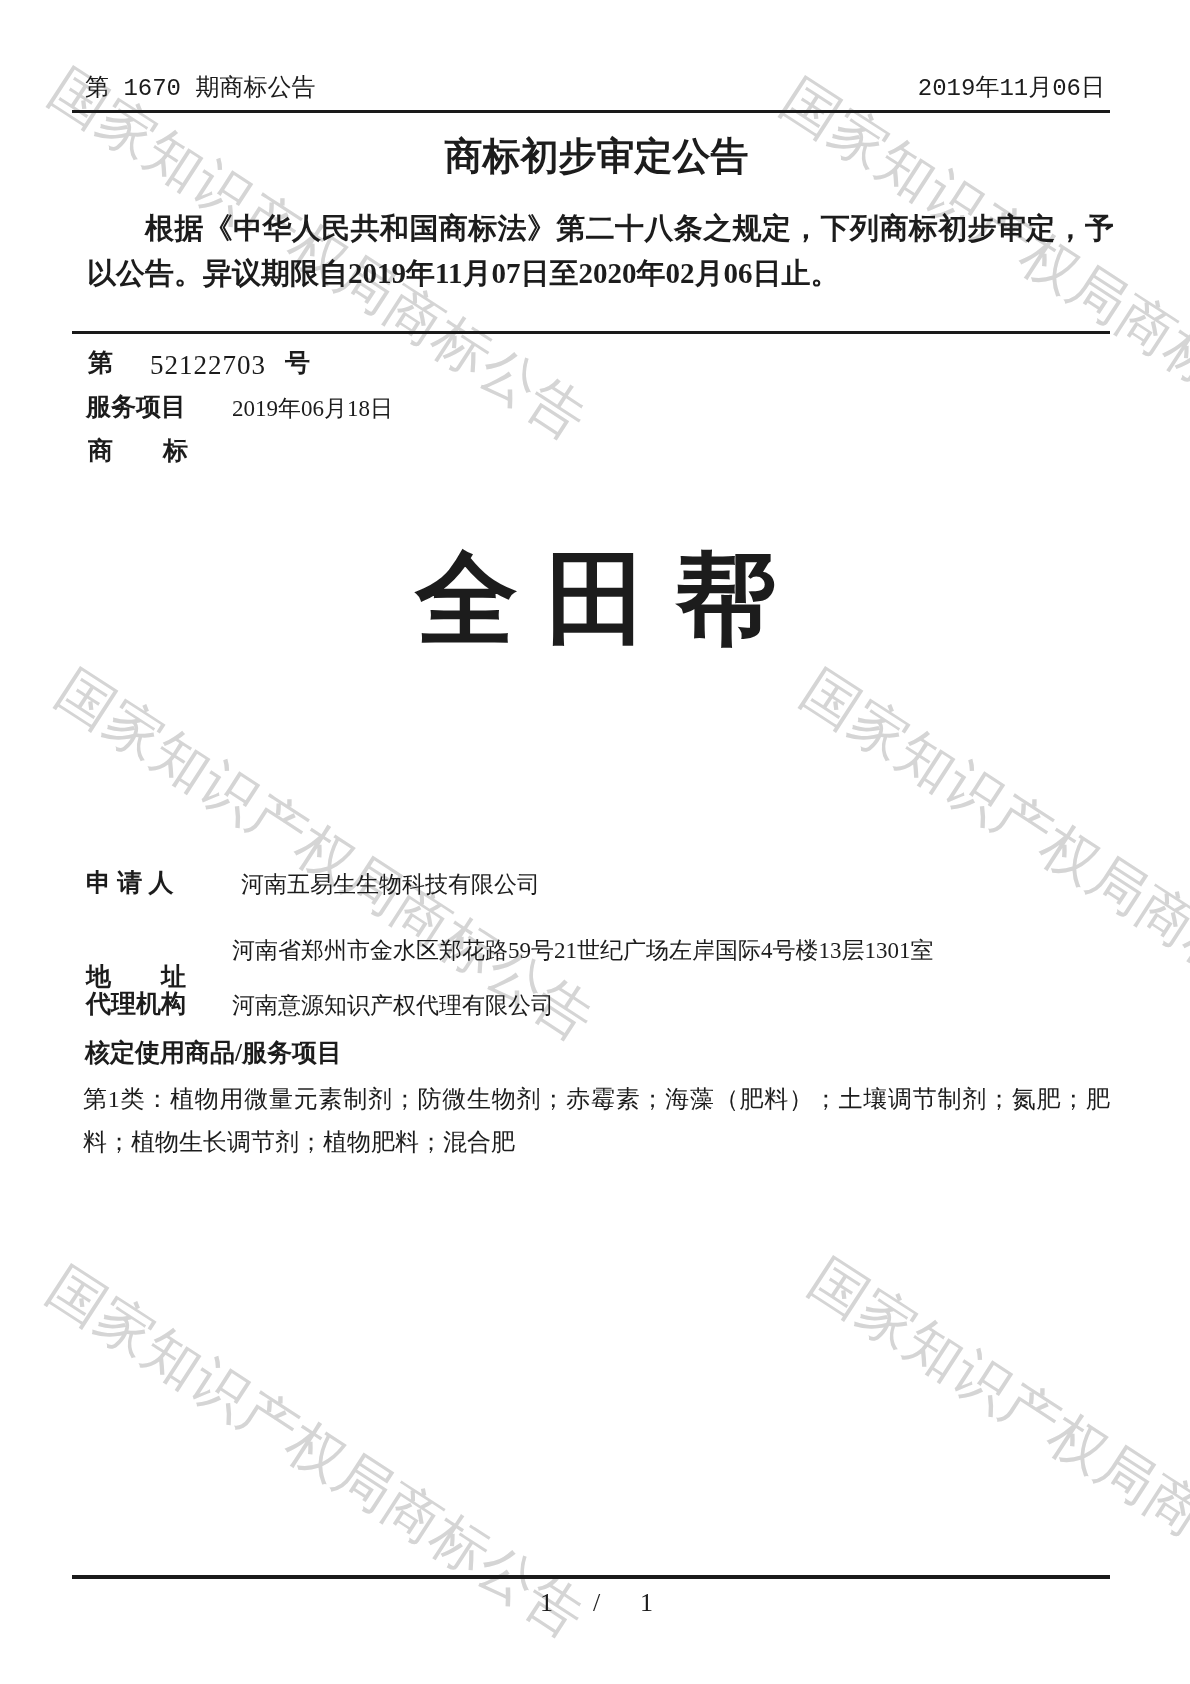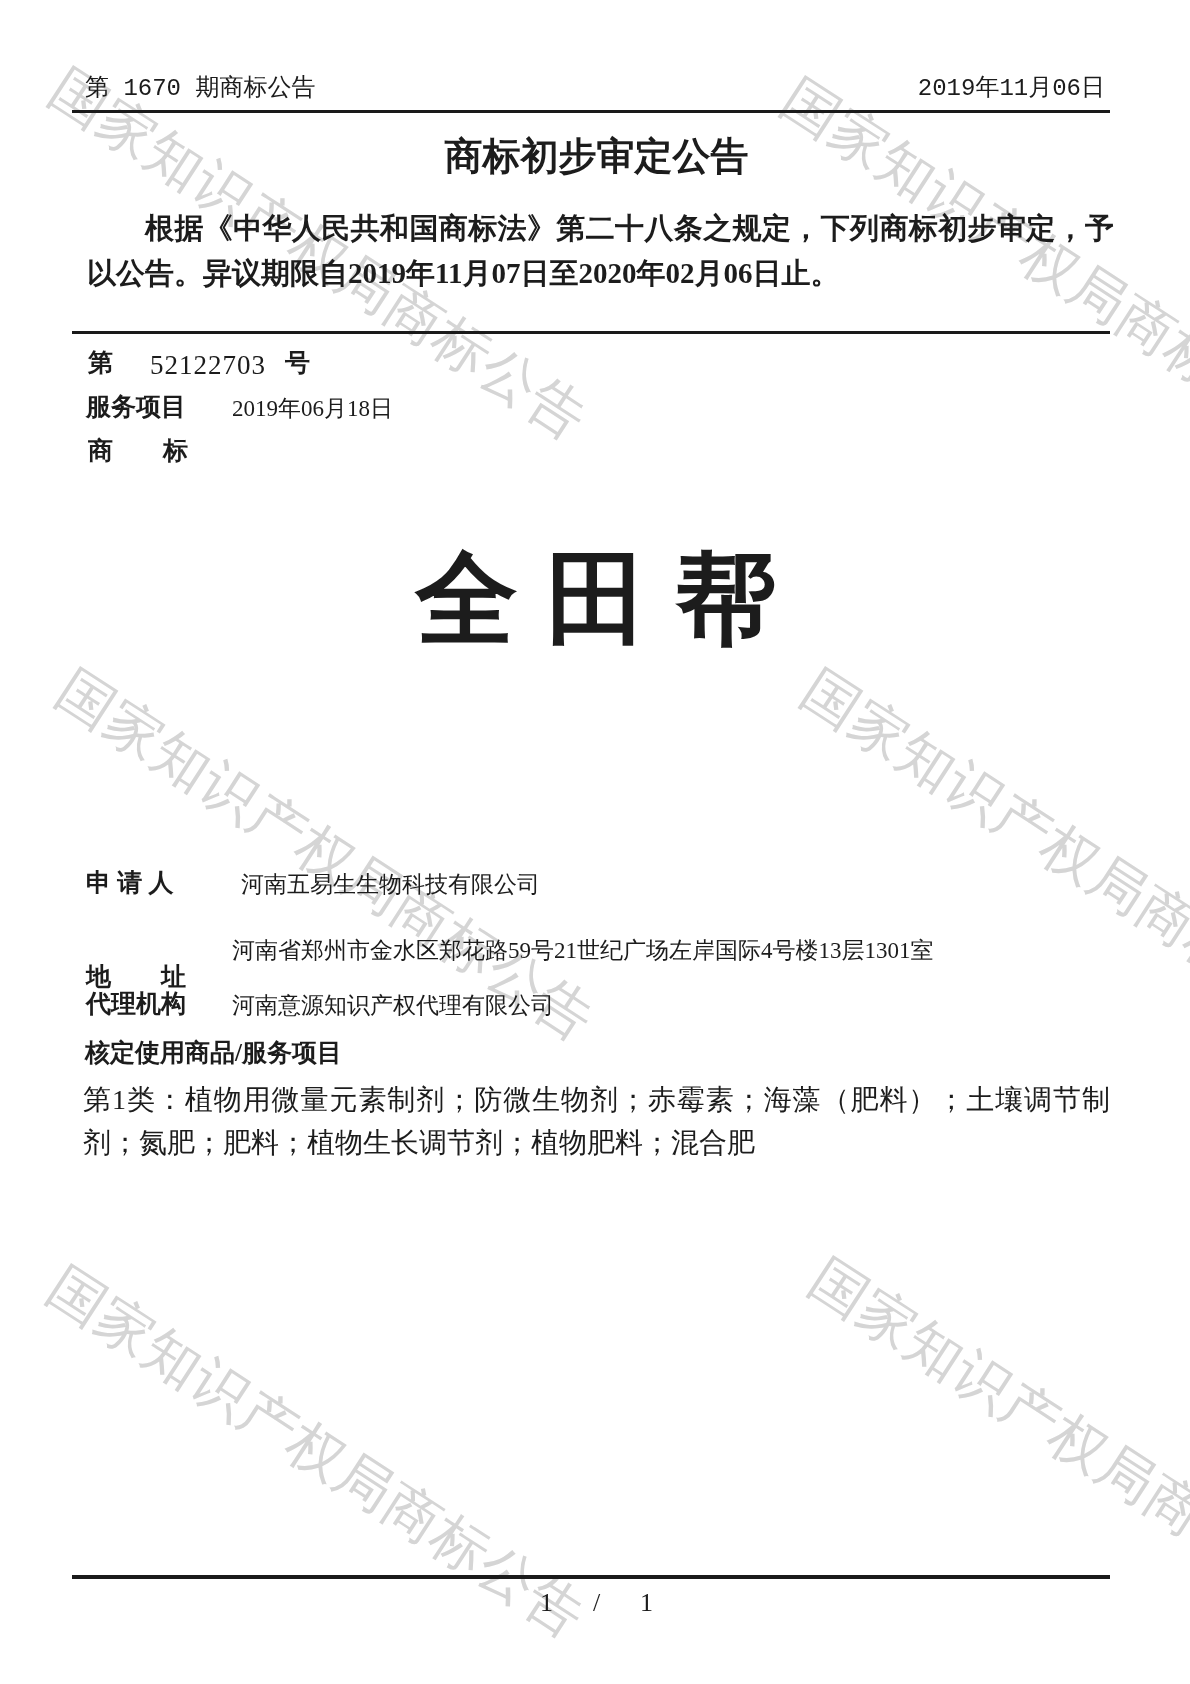--- a/index.html
+++ b/index.html
@@ -43,21 +43,21 @@
     left:83px;top:528px;width:1027px;
     text-align:center;
     font-size:102px;font-weight:900;
     letter-spacing:28px;text-indent:28px;
     line-height:140px;
     font-family:"DejaVu Serif","Liberation Serif",serif;
   }
   .goods-heading{left:85px;top:1036px;font-size:25px;font-weight:700;}
   .goods{
     left:83px;top:1078px;width:1027px;
-    font-size:28px;font-weight:400;line-height:43px;text-align:justify;
+    font-size:24px;font-weight:400;line-height:43px;text-align:justify;
   }
   .footer-rule{top:1575px;height:4px;}
   .pageno{
     left:83px;top:1588px;width:1027px;
     text-align:center;font-size:26px;
   }
   .pageno span{margin:0 20px;}
 </style>
 </head>
 <body>

